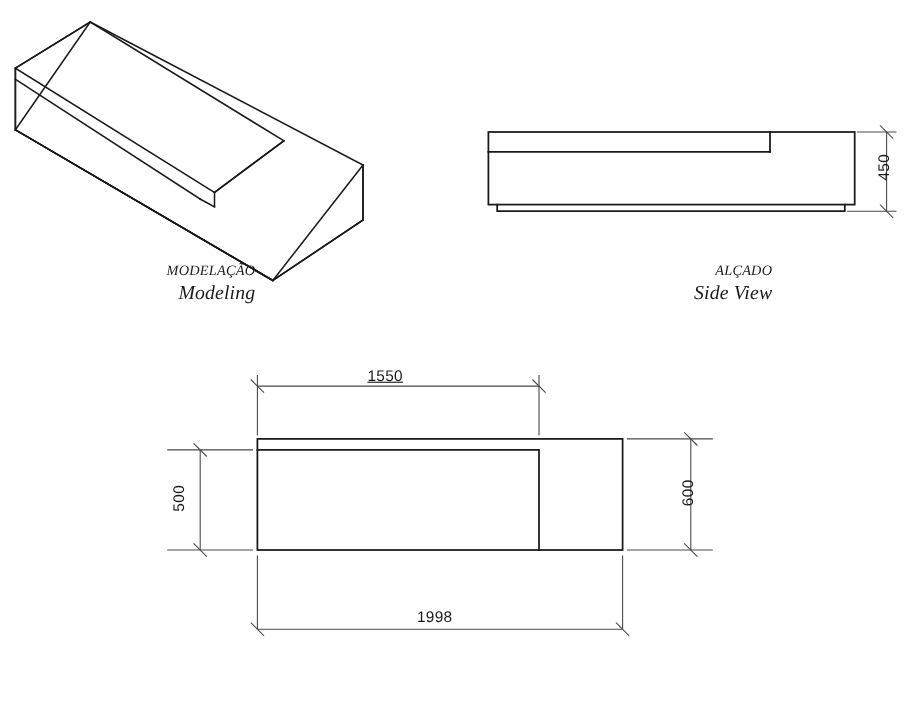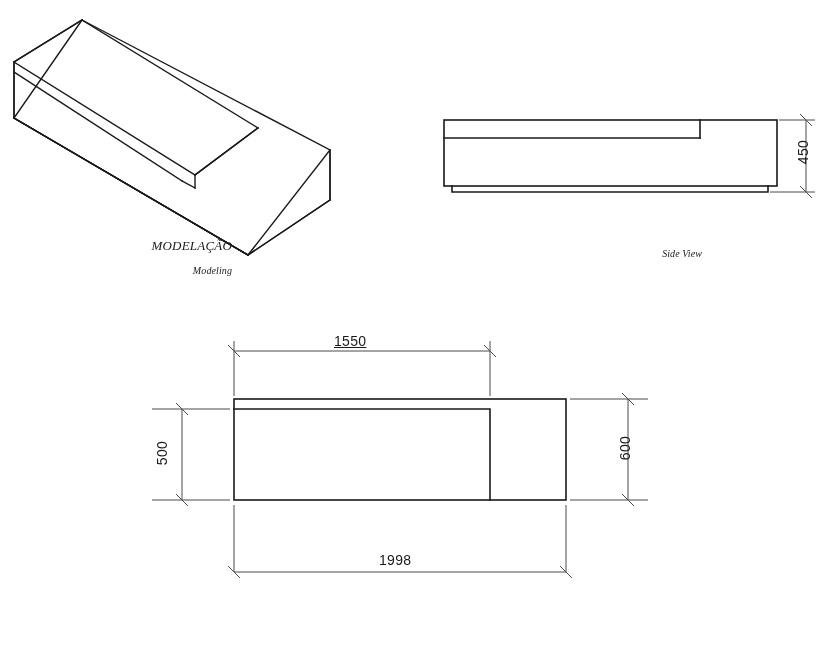--- a/index.html
+++ b/index.html
@@ -33,23 +33,22 @@
     color: #1a1a1a;
     line-height: 1.28;
     white-space: nowrap;
     user-select: none;
   }
   .caption-pt {
     font-size: 13px;
     letter-spacing: 0.2px;
   }
   .caption-en {
-    font-size: 10px;
+    font-size: 18px;
     letter-spacing: 0.1px;
-    margin-top: 10px;
   }
   .dim-text {
     position: absolute;
     font-family: "Liberation Sans", sans-serif;
     font-size: 14px;
     color: #1a1a1a;
     white-space: nowrap;
     user-select: none;
     letter-spacing: 0.3px;
   }
@@ -158,19 +157,20 @@
   <div class="dim-text vert" style="left:605px; top:440px; width:40px; text-align:center;">600</div>
 
   <div class="dim-text" style="left:379px; top:552px;">1998</div>
 
   <div class="view-caption" style="left:48px; top:238px; width:184px;">
     <div class="caption-pt">MODELAÇÃO</div>
     <div class="caption-en">Modeling</div>
   </div>
 
   <div class="view-caption" style="left:518px; top:238px; width:184px;">
+    <div class="caption-pt">ALÇADO</div>
     <div class="caption-en">Side View</div>
   </div>
 
   <div class="view-caption" style="left:308px; top:601px; width:184px;">
   </div>
 
 </div>
 
 </body></html>

